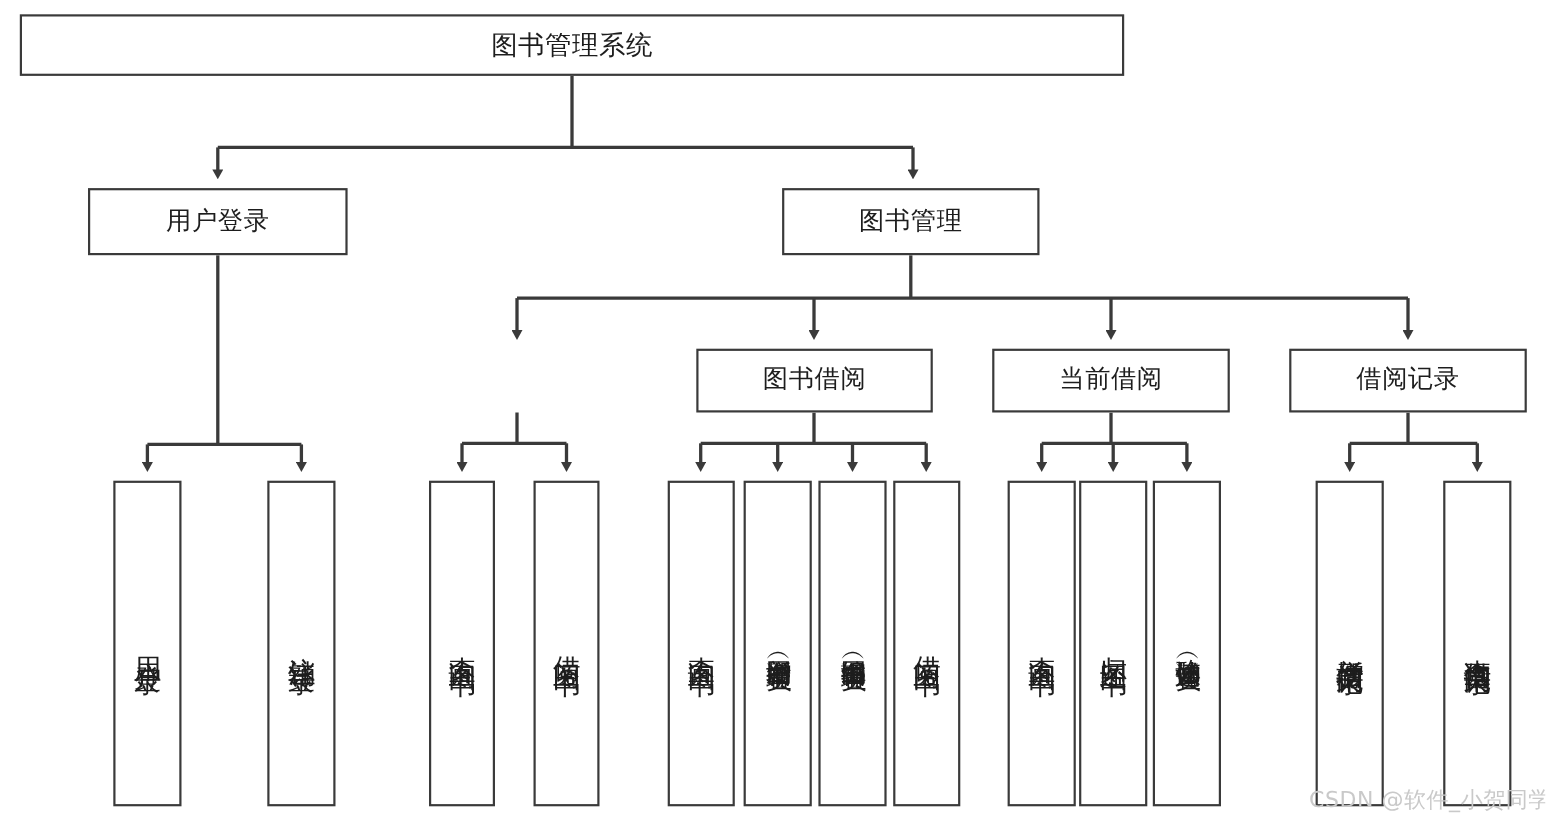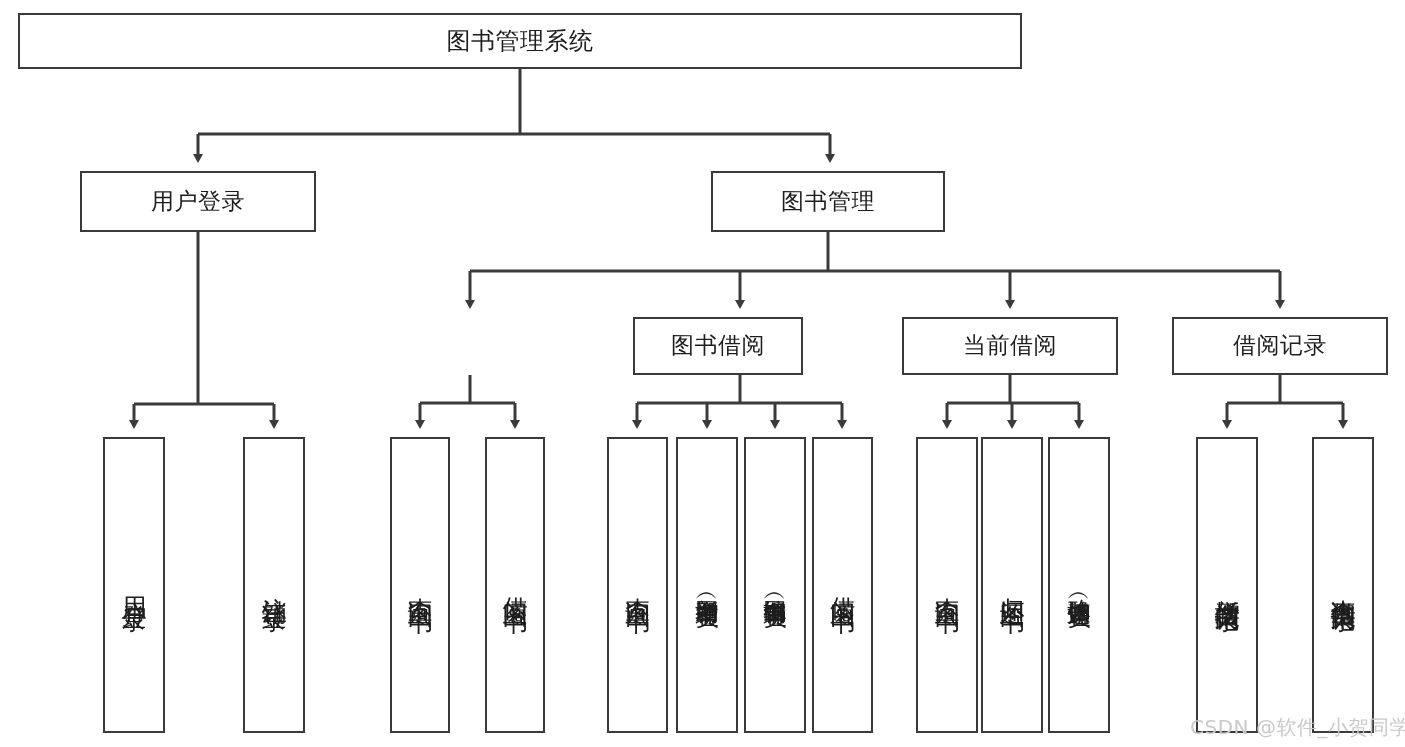--- a/index.html
+++ b/index.html
@@ -121,21 +121,21 @@
     <span class="label">图书管理系统</span>
   </div>
 
   <div class="node horiz" style="left:80px; top:171px; width:236px; height:61px;">
     <span class="label">用户登录</span>
   </div>
   <div class="node horiz" style="left:711px; top:171px; width:234px; height:61px;">
     <span class="label">图书管理</span>
   </div>
 
-  <div class="node horiz" style="left:633px; top:317px; width:170px; height:58px;">
+  <div class="node horiz" style="left:633px; top:317px; width:215px; height:58px;">
     <span class="label">图书借阅</span>
   </div>
   <div class="node horiz" style="left:902px; top:317px; width:216px; height:58px;">
     <span class="label">当前借阅</span>
   </div>
   <div class="node horiz" style="left:1172px; top:317px; width:216px; height:58px;">
     <span class="label">借阅记录</span>
   </div>
 
   <div class="node vert" style="left:103px; top:437px; width:62px; height:296px;">

